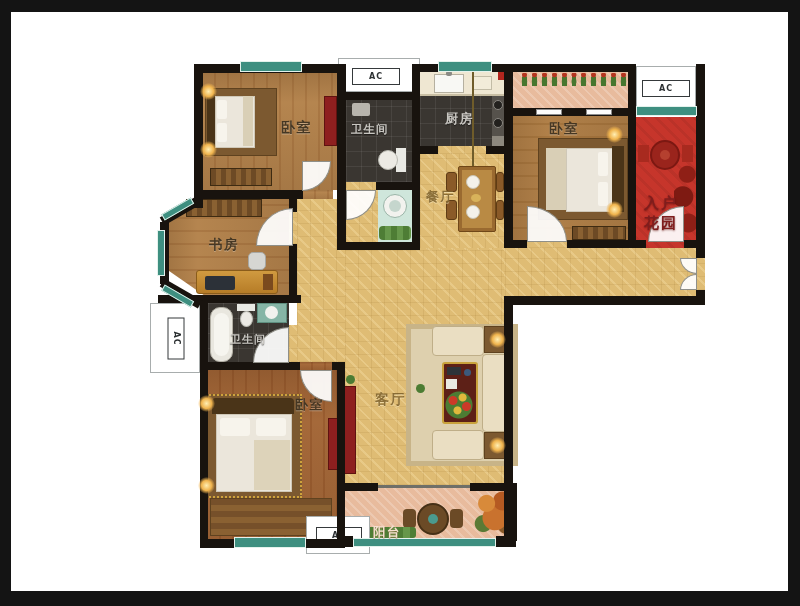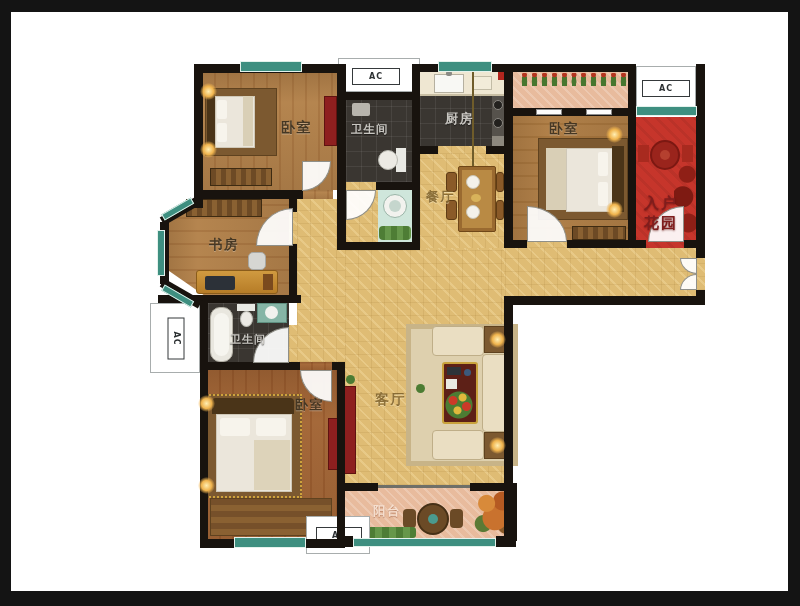--- a/index.html
+++ b/index.html
@@ -273,14 +273,14 @@
   <div class="lbl dark-lbl" style="left:281px;top:119px;font-size:14px;">卧室</div>
   <div class="lbl lite-lbl" style="left:351px;top:122px;font-size:11.5px;letter-spacing:1px;">卫生间</div>
   <div class="lbl lite-lbl" style="left:445px;top:110px;font-size:13px;">厨房</div>
   <div class="lbl tan-lbl" style="left:426px;top:188px;font-size:13px;">餐厅</div>
   <div class="lbl dark-lbl" style="left:549px;top:120px;font-size:13.5px;">卧室</div>
   <div class="lbl" style="left:640px;top:163px;width:42px;font-size:15px;color:#7f1d1d;white-space:normal;word-break:break-all;text-align:center;line-height:20px;letter-spacing:2px;text-shadow:0 1px 2px rgba(90,10,5,.6);margin-top:30px;">入户花园</div>
   <div class="lbl dark-lbl" style="left:209px;top:236px;font-size:13.5px;">书房</div>
   <div class="lbl lite-lbl" style="left:230px;top:332px;font-size:11px;letter-spacing:1px;">卫生间</div>
   <div class="lbl dark-lbl" style="left:295px;top:396px;font-size:13px;">卧室</div>
   <div class="lbl tan-lbl" style="left:375px;top:391px;font-size:14px;">客厅</div>
-  <div class="lbl" style="left:373px;top:503px;font-size:12.5px;color:#f6e0d0;text-shadow:0 1px 1px rgba(140,70,40,.5);">阳台</div>
+  <div class="lbl" style="left:373px;top:524px;font-size:12.5px;color:#f6e0d0;text-shadow:0 1px 1px rgba(140,70,40,.5);">阳台</div>
 </div>
 
 </body></html>

